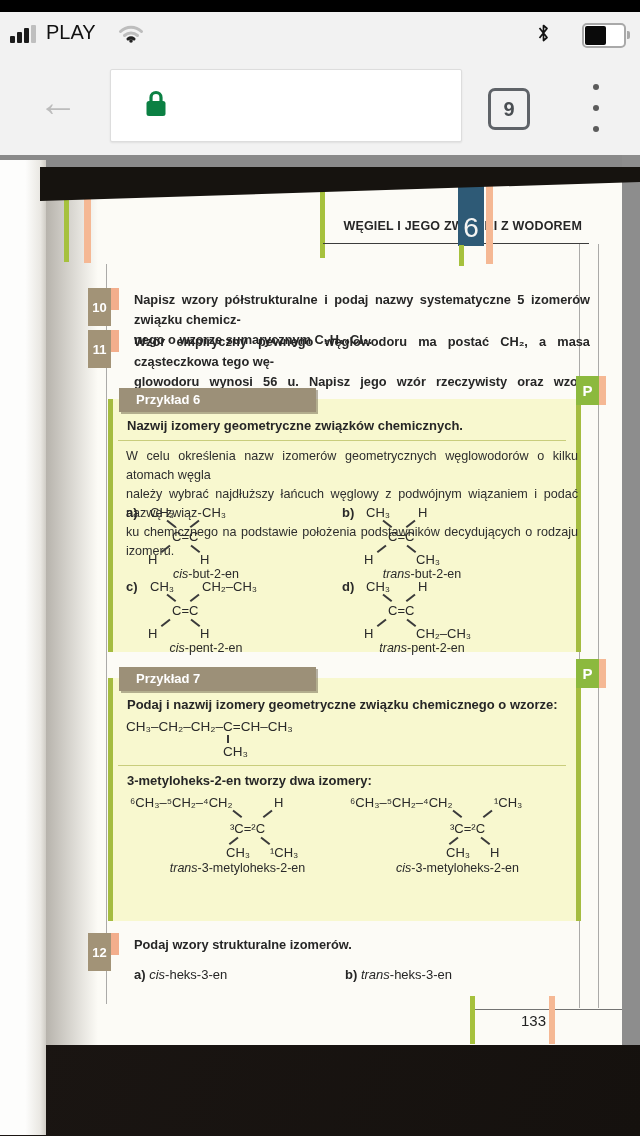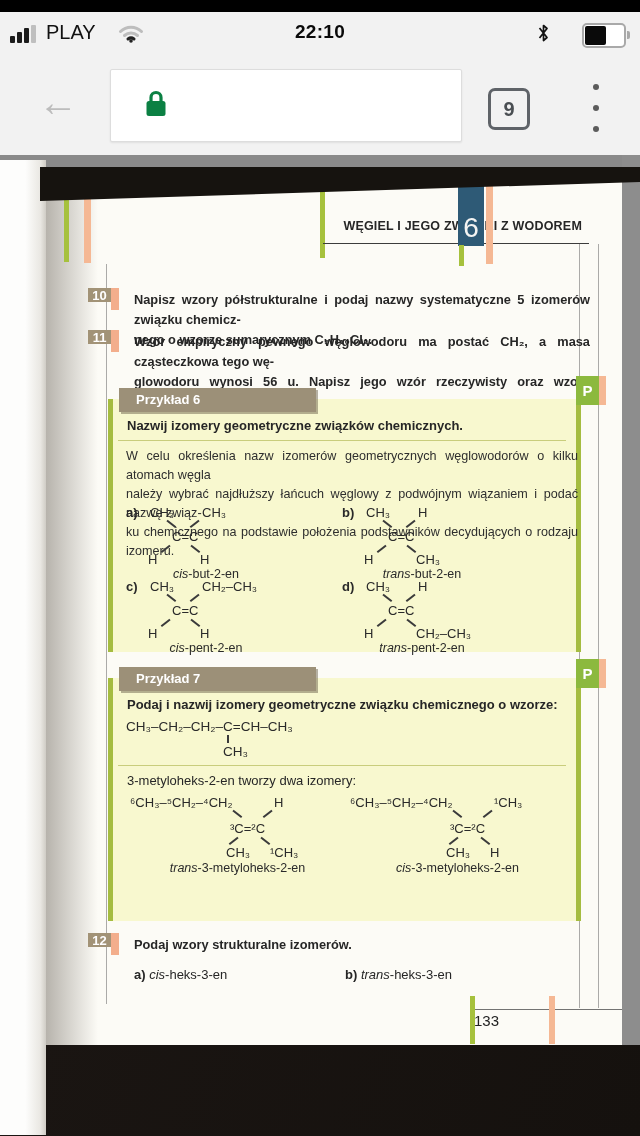--- a/index.html
+++ b/index.html
@@ -49,24 +49,24 @@
   .tg{background:#a6c13d;} .ts{background:#f5b894;}
   .hairv{position:absolute;width:1px;background:rgba(90,90,90,.5);}
   .hairh{position:absolute;height:1px;background:rgba(70,70,70,.75);}
   .chapline{position:absolute;left:277px;top:74px;width:266px;height:1px;background:#3c3c3c;z-index:6;}
   .chaptitle{position:absolute;left:280px;top:50px;width:256px;text-align:right;font-size:12.5px;font-weight:bold;color:#262626;letter-spacing:.2px;z-index:6;}
   .chapnum{position:absolute;left:412px;top:9px;width:26px;height:66px;background:#2e5a76;color:#f4f4f2;
            display:flex;align-items:flex-end;justify-content:center;font-size:28px;padding-bottom:2px;z-index:6;}
   .ptab{position:absolute;left:530px;width:23px;height:29px;background:#8cb93e;color:#fff;font-weight:bold;font-size:15px;
         display:flex;align-items:center;justify-content:center;z-index:6;}
   .ptab-s{position:absolute;left:553px;width:7px;height:29px;background:#f5b894;z-index:6;}
-  .pagenum{position:absolute;left:428px;top:843px;width:72px;font-size:15px;color:#222;text-align:left;}
-
-  
-  .badge{position:absolute;left:42px;width:23px;height:14px;background:#a29377;color:#fff;font-size:13px;font-weight:bold;
+  .pagenum{position:absolute;left:428px;top:843px;width:72px;font-size:15px;color:#222;text-align:right;}
+
+  
+  .badge{position:absolute;left:42px;width:23px;height:38px;background:#a29377;color:#fff;font-size:13px;font-weight:bold;
          display:flex;align-items:center;justify-content:center;}
   .badge-s{position:absolute;left:65px;width:8px;height:22px;background:#f3ae8c;}
   .extext{position:absolute;left:88px;width:456px;font-size:12.8px;line-height:20px;font-weight:bold;color:#262626;
           white-space:pre-line;text-align:justify;}
   .exitems{position:absolute;font-size:13px;color:#262626;text-align:right;}
   .exitems b{font-weight:bold;} .exitems i{font-style:italic;}
 
   
   .ybox{position:absolute;left:62px;width:463px;background:#f8f8cf;
         border-left:5px solid #a5bc40;border-right:5px solid #a5bc40;}
@@ -125,21 +125,20 @@
       </span>
     <span class="carrier">PLAY</span>
     <span class="wifi">
       <svg width="26" height="19" viewBox="0 0 26 19">
         <path d="M2.5 7.5 A15 15 0 0 1 23.5 7.5" stroke="#bdbdbd" stroke-width="3" fill="none" stroke-linecap="round"></path>
         <path d="M6.5 11.5 A10 10 0 0 1 19.5 11.5" stroke="#bdbdbd" stroke-width="3" fill="none" stroke-linecap="round"></path>
         <path d="M10 15 A5 5 0 0 1 16 15" stroke="#222" stroke-width="3" fill="none" stroke-linecap="round"></path>
         <circle cx="13" cy="17" r="1.8" fill="#222"></circle>
       </svg>
     </span>
-    <span class="time">22:10</span>
     <span class="bt">
       <svg width="13" height="20" viewBox="0 0 13 20">
         <path d="M2.5 5 L10 14.5 L6.5 17.5 L6.5 2.5 L10 5.5 L2.5 15" stroke="#111" stroke-width="1.7" fill="none" stroke-linejoin="round"></path>
       </svg>
     </span>
     <span class="batt">
         <i></i>
         <u></u>
       </span>
   </div>
@@ -269,21 +268,21 @@
       <div class="phead" style="top:498px">Przykład 7</div>
       <div class="ptask" style="top:528px">Podaj i nazwij izomery geometryczne związku chemicznego o wzorze:</div>
 
       <div class="formula" style="top:550px">
         <div class="ln"><span>CH₃–CH₂–CH₂–</span><span>C=CH–CH₃</span></div>
         <div class="ln ln2"><span class="ghost">CH₃–CH₂–CH₂–</span><span class="vb"></span></div>
         <div class="ln"><span class="ghost">CH₃–CH₂–CH₂–</span><span>CH₃</span></div>
       </div>
 
       <span class="psep" style="top:596px"></span>
-      <div class="ptask" style="top:604px;font-weight:normal">3-metyloheks-2-en tworzy dwa izomery:</div>
+      <div class="ptask" style="top:604px;font-weight:bold">3-metyloheks-2-en tworzy dwa izomery:</div>
 
       <div class="cstruct" style="left:84px;top:626px">
         <span class="chain">⁶CH₃–⁵CH₂–⁴CH₂</span>
         <span class="cc">³C=²C</span>
         <span class="tr">H</span>
         <span class="bl">CH₃</span>
         <span class="br">¹CH₃</span>
         <i class="bd cb1"></i>
           <i class="bd cb2"></i>
         <i class="bd cb3"></i>

